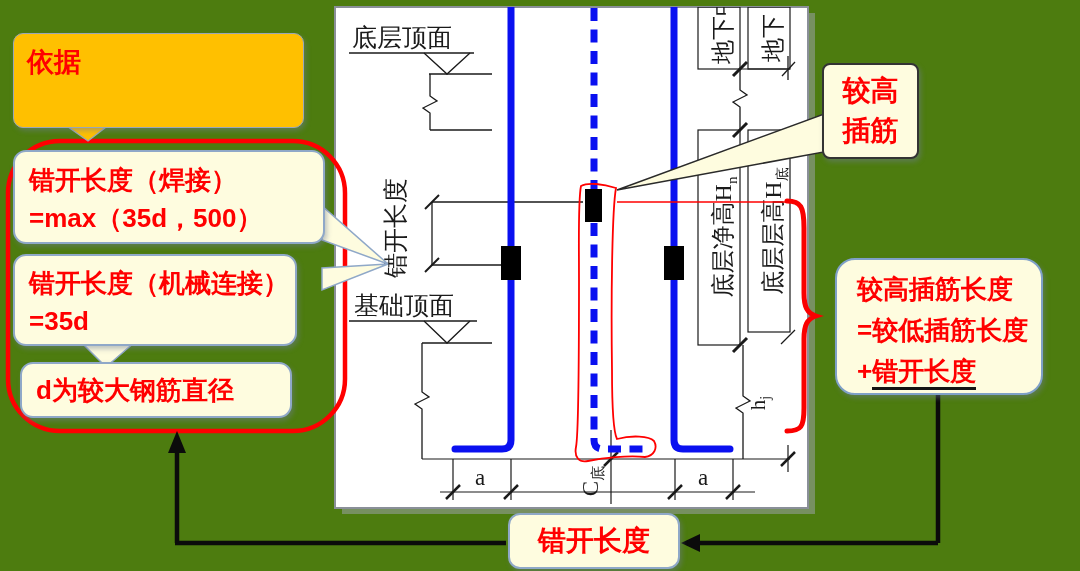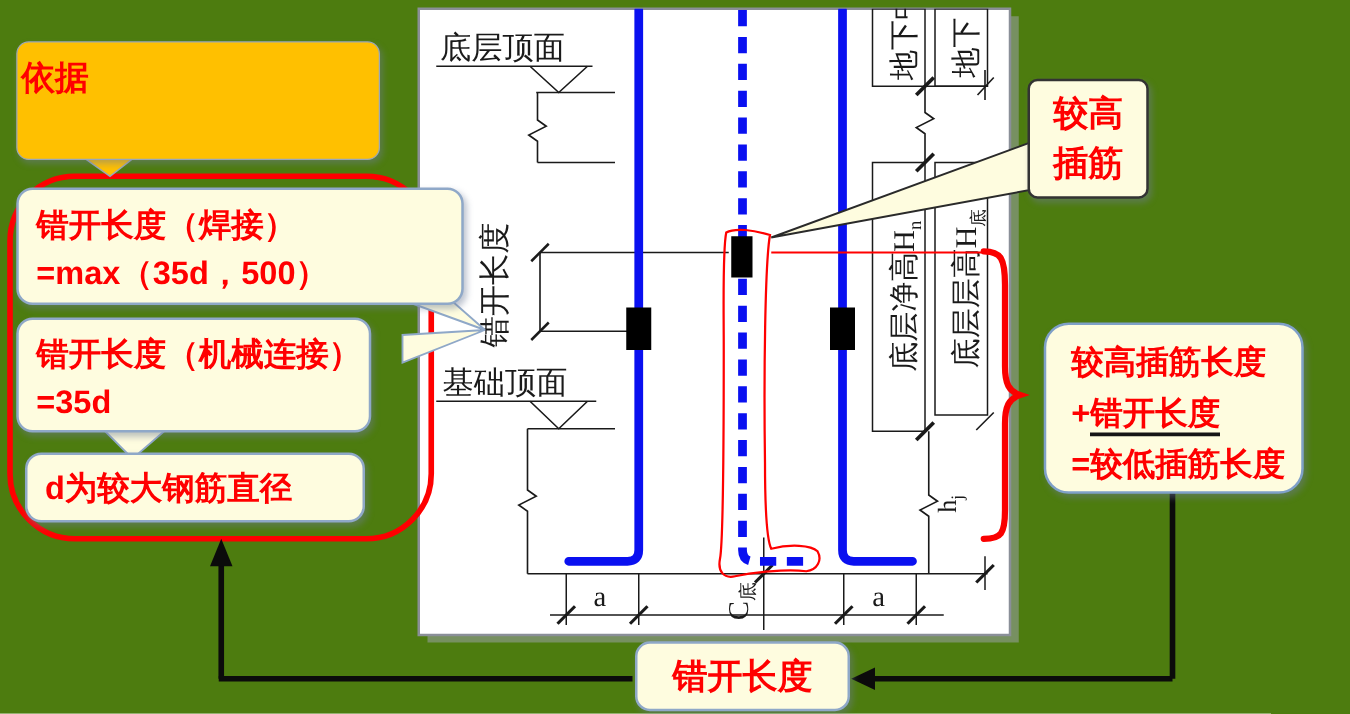--- a/index.html
+++ b/index.html
@@ -4,23 +4,23 @@
 <style>
   html,body{margin:0;padding:0;background:#fff;}
   .canvas{position:relative;width:1080px;height:571px;background:#4d7c0f;overflow:hidden;
           font-family:"Liberation Sans","DejaVu Sans",sans-serif;}
   svg{position:absolute;left:0;top:0;z-index:1;}
   .callout{position:absolute;z-index:2;box-sizing:border-box;border-radius:13px;
            background:#FEFCDF;border:2px solid #8FA8C8;color:#FF0000;font-weight:bold;
            box-shadow:2px 3px 5px rgba(110,125,150,.45);}
   .orange{position:absolute;z-index:2;box-sizing:border-box;left:13px;top:33px;width:291px;height:95px;
           background:#FFC000;border:1.5px solid #9AA7B8;border-radius:10px;
-          color:#FF0000;font-weight:bold;font-size:27px;line-height:36px;padding:10px 0 0 3px;
+          color:#FF0000;font-weight:bold;font-size:27px;line-height:36px;padding:10px 0 0 13px;
           box-shadow:2px 3px 5px rgba(110,125,150,.45);}
-  .c1{left:13px;top:150px;width:358px;height:94px;font-size:26px;line-height:38px;padding:9px 0 0 14px;}
+  .c1{left:13px;top:150px;width:312px;height:94px;font-size:26px;line-height:38px;padding:9px 0 0 14px;}
   .c2{left:13px;top:254px;width:284px;height:92px;font-size:26px;line-height:38px;padding:8px 0 0 14px;}
   .c3{left:20px;top:362px;width:272px;height:56px;font-size:26px;line-height:52px;padding:0 0 0 14px;}
   .hd{left:822px;top:63px;width:97px;height:96px;border:2.5px solid #333;border-radius:8px;
       font-size:28px;line-height:40px;text-align:center;padding-top:6px;}
   .note{left:835px;top:258px;width:208px;height:137px;border:2.5px solid #7FA0C8;border-radius:20px;
         font-size:26px;line-height:41px;padding:9px 0 0 20px;}
   .note .us{border-bottom:3px solid #151515;padding-bottom:1px;}
   .bottomlab{left:508px;top:513px;width:172px;height:56px;font-size:28px;line-height:52px;
              text-align:center;border-radius:12px;}
   .cad{font-family:"Liberation Serif","DejaVu Serif",serif;fill:#1a1a1a;}
@@ -155,19 +155,19 @@
 </div>
 <div class="callout c3">d为较大钢筋直径</div>
 
 <div class="callout hd">
   <div>较高</div>
   <div>插筋</div>
 </div>
 
 <div class="callout note">
   <div>较高插筋长度</div>
+  <div>=较低插筋长度</div>
   <div><span>+</span><span class="us">错开长度</span></div>
-  <div>=较低插筋长度</div>
 </div>
 
 <div class="callout bottomlab">错开长度</div>
 
 </div>
 
 </body></html>

